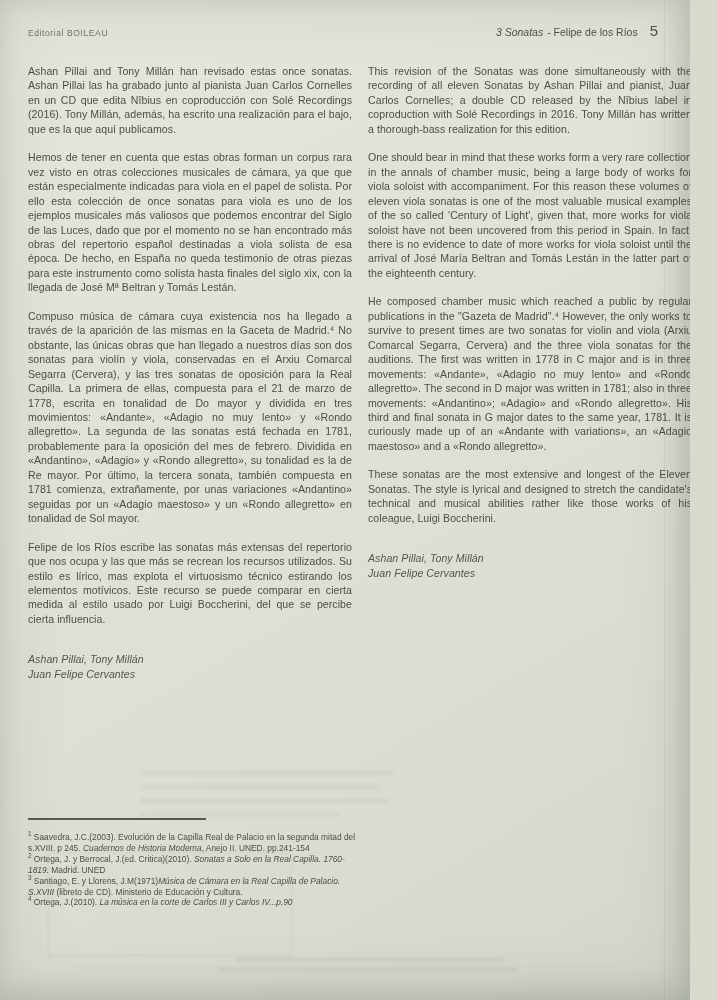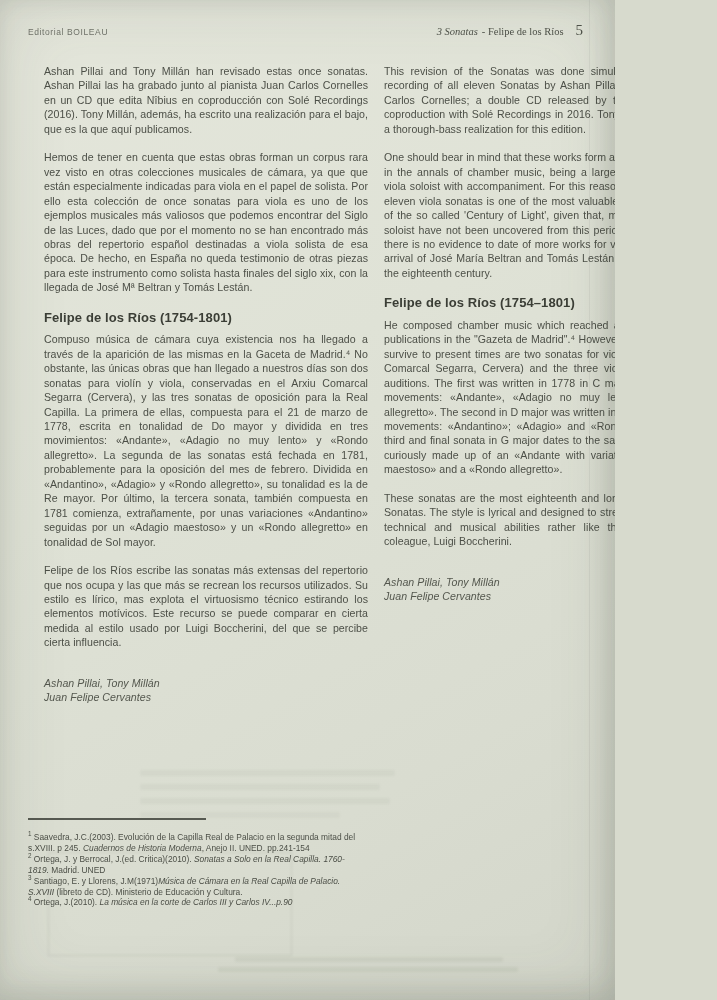--- a/index.html
+++ b/index.html
@@ -3,46 +3,46 @@
 <meta charset="utf-8">
 <style>
   html,body{margin:0;padding:0;}
   body{
     width:717px;height:1000px;
     font-family:"Liberation Sans", sans-serif;
     background:#d7dacD;
     overflow:hidden;
   }
   .page{
-    position:relative;width:615px;height:1000px;overflow:hidden;
+    position:relative;width:690px;height:1000px;overflow:hidden;
     background:linear-gradient(150deg,#e4e6db 0%,#dfe2d6 40%,#d9dcd0 75%,#d3d6ca 100%);
   }
   .page::after{
     content:"";position:absolute;inset:0;pointer-events:none;
     box-shadow:inset 0 0 70px rgba(70,75,62,0.14), inset -12px 0 22px rgba(60,65,55,0.10), inset 0 -14px 24px rgba(60,65,55,0.08);
   }
   .edge-line{
     position:absolute;top:0;bottom:0;right:25px;width:1px;
     background:rgba(90,95,85,0.08);
   }
 
   
   .header{
     position:absolute;top:22px;left:28px;right:32px;
     display:flex;justify-content:space-between;align-items:baseline;
   }
   .publisher{font-size:8.5px;letter-spacing:0.6px;color:#70736a;}
-  .running{font-size:10.5px;color:#4e5149;display:flex;align-items:baseline;font-family:Liberation Serif, serif;}
+  .running{font-size:10.5px;color:#4e5149;display:flex;align-items:baseline;}
   .running .t-it{font-style:italic;}
   .running .t-rest{margin-left:4px;text-align:right;}
   .pagenum{font-size:15px;margin-left:12px;color:#4e5149;}
 
   
   .columns{
-    position:absolute;top:64px;left:44px;width:665px;
+    position:absolute;top:64px;left:28px;width:665px;
     display:flex;gap:16px;
   }
   .col{
     width:324px;
     font-size:10.6px;line-height:14.45px;
     color:#4c4f47;text-align:justify;
     letter-spacing:0.05px;
   }
   .col p{margin:0 0 14px 0;}
   .col h2{
@@ -101,35 +101,33 @@
       <span class="t-rest">- Felipe de los Ríos</span>
       <span class="pagenum">5</span>
     </span>
   </div>
 
   <div class="columns">
 
     <div class="col">
       <p>Ashan Pillai and Tony Millán han revisado estas once sonatas. Ashan Pillai las ha grabado junto al pianista Juan Carlos Cornelles en un CD que edita Nîbius en coproducción con Solé Recordings (2016). Tony Millán, además, ha escrito una realización para el bajo, que es la que aquí publicamos.</p>
       <p>Hemos de tener en cuenta que estas obras forman un corpus rara vez visto en otras colecciones musicales de cámara, ya que que están especialmente indicadas para viola en el papel de solista. Por ello esta colección de once sonatas para viola es uno de los ejemplos musicales más valiosos que podemos encontrar del Siglo de las Luces, dado que por el momento no se han encontrado más obras del repertorio español destinadas a viola solista de esa época. De hecho, en España no queda testimonio de otras piezas para este instrumento como solista hasta finales del siglo xix, con la llegada de José Mª Beltran y Tomás Lestán.</p>
-      <h2>Felipe de los Ríos (1754-1801)</h2>
       <p>Compuso música de cámara cuya existencia nos ha llegado a través de la aparición de las mismas en la Gaceta de Madrid.⁴ No obstante, las únicas obras que han llegado a nuestros días son dos sonatas para violín y viola, conservadas en el Arxiu Comarcal Segarra (Cervera), y las tres sonatas de oposición para la Real Capilla. La primera de ellas, compuesta para el 21 de marzo de 1778, escrita en tonalidad de Do mayor y dividida en tres movimientos: «Andante», «Adagio no muy lento» y «Rondo allegretto». La segunda de las sonatas está fechada en 1781, probablemente para la oposición del mes de febrero. Dividida en «Andantino», «Adagio» y «Rondo allegretto», su tonalidad es la de Re mayor. Por último, la tercera sonata, también compuesta en 1781 comienza, extrañamente, por unas variaciones «Andantino» seguidas por un «Adagio maestoso» y un «Rondo allegretto» en tonalidad de Sol mayor.</p>
       <p>Felipe de los Ríos escribe las sonatas más extensas del repertorio que nos ocupa y las que más se recrean los recursos utilizados. Su estilo es lírico, mas explota el virtuosismo técnico estirando los elementos motívicos. Este recurso se puede comparar en cierta medida al estilo usado por Luigi Boccherini, del que se percibe cierta influencia.</p>
       <div class="signature">
         <div>Ashan Pillai, Tony Millán</div>
         <div>Juan Felipe Cervantes</div>
       </div>
     </div>
 
     <div class="col">
       <p>This revision of the Sonatas was done simultaneously with the recording of all eleven Sonatas by Ashan Pillai and pianist, Juan Carlos Cornelles; a double CD released by the Nîbius label in coproduction with Solé Recordings in 2016. Tony Millán has written a thorough-bass realization for this edition.</p>
       <p>One should bear in mind that these works form a very rare collection in the annals of chamber music, being a large body of works for viola soloist with accompaniment. For this reason these volumes of eleven viola sonatas is one of the most valuable musical examples of the so called 'Century of Light', given that, more works for viola soloist have not been uncovered from this period in Spain. In fact, there is no evidence to date of more works for viola soloist until the arrival of José María Beltran and Tomás Lestán in the latter part of the eighteenth century.</p>
-      <h2>Felipe de los Ríos (1754–1801)</h2>
       <p>He composed chamber music which reached a public by regular publications in the "Gazeta de Madrid".⁴ However, the only works to survive to present times are two sonatas for violin and viola (Arxiu Comarcal Segarra, Cervera) and the three viola sonatas for the auditions. The first was written in 1778 in C major and is in three movements: «Andante», «Adagio no muy lento» and «Rondo allegretto». The second in D major was written in 1781; also in three movements: «Andantino»; «Adagio» and «Rondo allegretto». His third and final sonata in G major dates to the same year, 1781. It is curiously made up of an «Andante with variations», an «Adagio maestoso» and a «Rondo allegretto».</p>
-      <p>These sonatas are the most eighteenth and longest of the Eleven Sonatas. The style is lyrical and designed to stretch the candidate's technical and musical abilities rather like those works of his coleague, Luigi Boccherini.</p>
+      <p>These sonatas are the most extensive and longest of the Eleven Sonatas. The style is lyrical and designed to stretch the candidate's technical and musical abilities rather like those works of his coleague, Luigi Boccherini.</p>
       <div class="signature">
         <div>Ashan Pillai, Tony Millán</div>
         <div>Juan Felipe Cervantes</div>
       </div>
     </div>
 
   </div>
 
   <div class="footnotes">
     <div class="fn-rule"></div>

